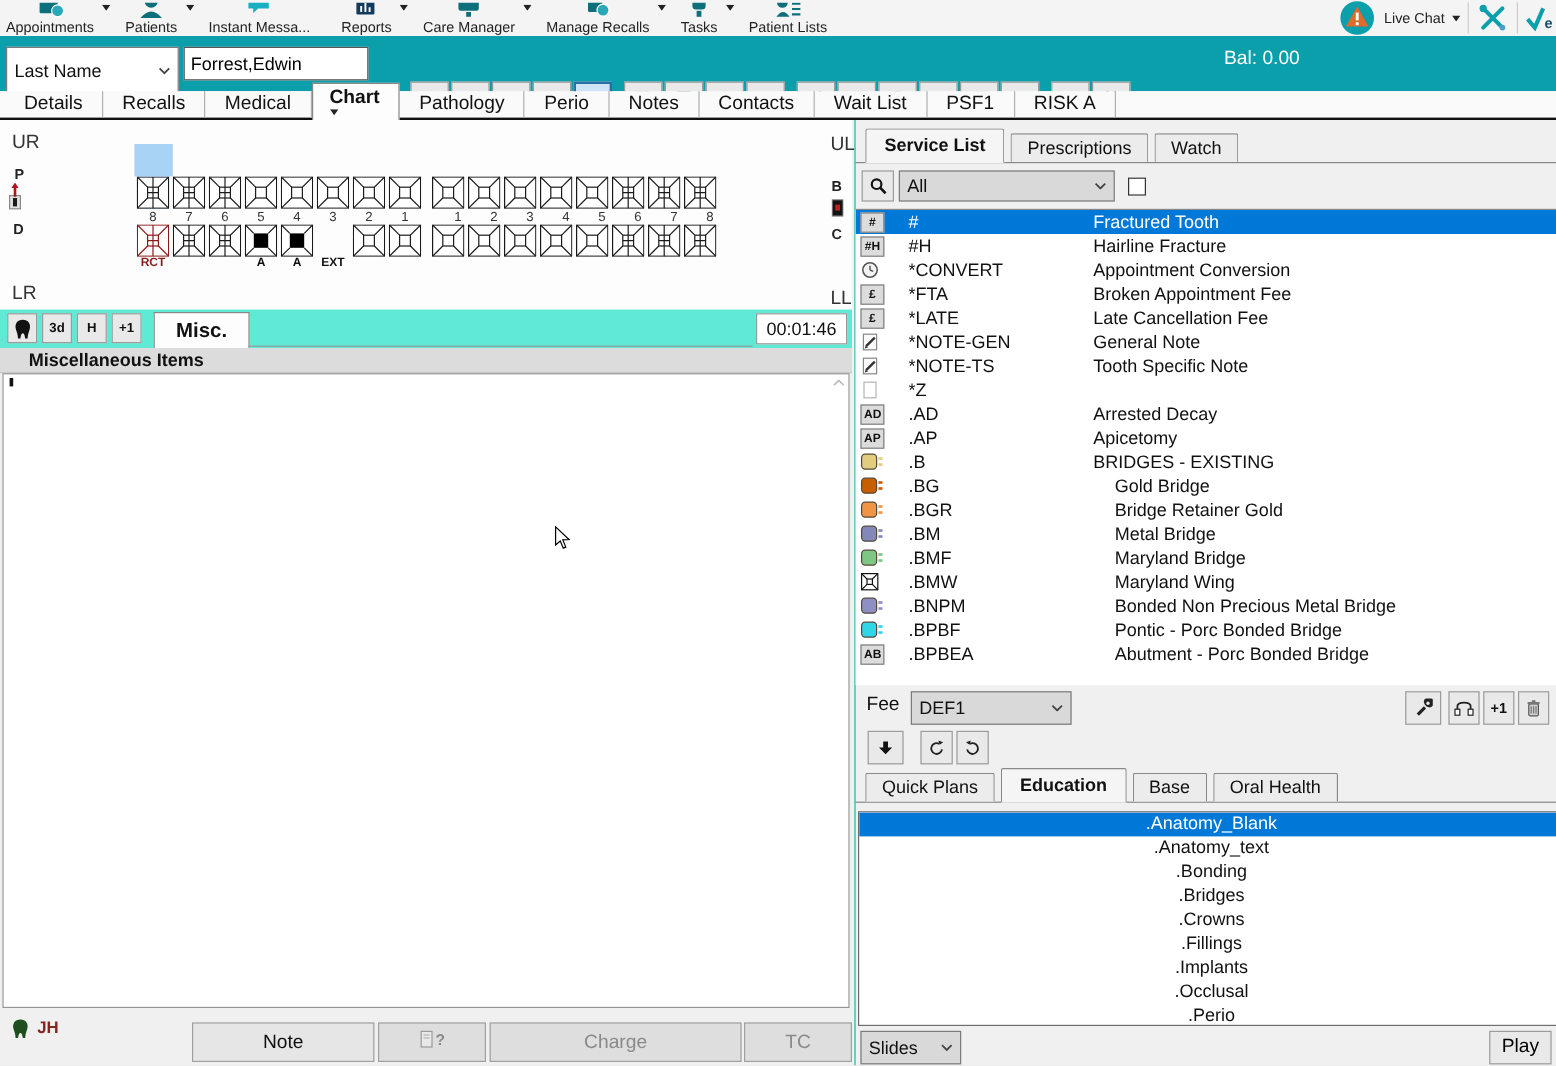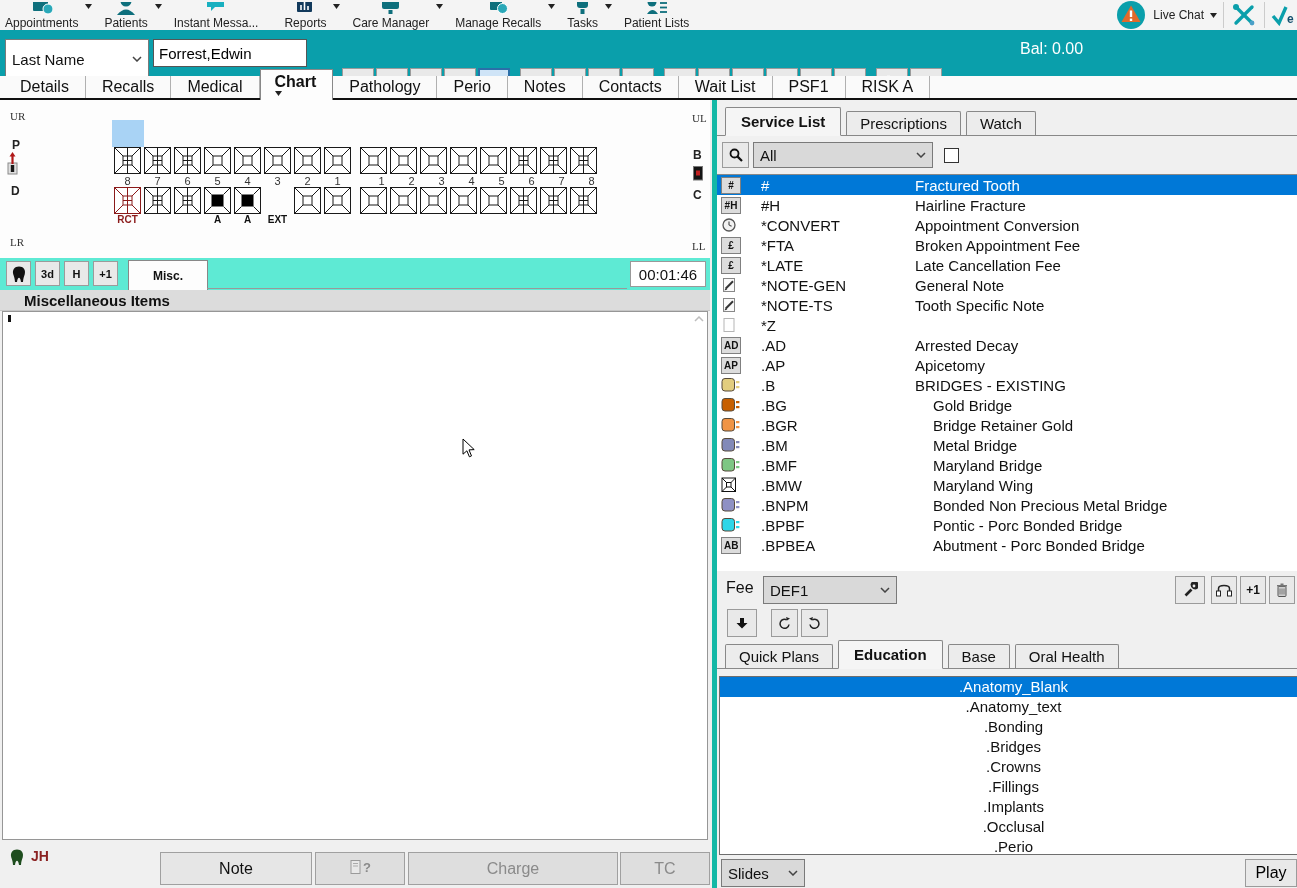--- a/index.html
+++ b/index.html
@@ -26,51 +26,51 @@
   .tbtn .txt{font-size:13px;font-weight:bold;color:#111;}
   #balance{position:absolute;left:1020px;top:10px;color:#ffffff;font-size:16px;}
   
   #maintabs{position:absolute;left:0;top:76px;width:1297px;height:22px;background:#fafafa;border-bottom:2px solid #101010;display:flex;align-items:flex-end;padding-left:4px;box-sizing:content-box;}
   .mtab{padding:2px 16px;border-right:1px solid #b0b0b0;font-size:16px;color:#111;white-space:nowrap;}
   .mtab.active{font-weight:bold;background:#fdfdfd;border:1px solid #888;border-bottom:none;padding:3px 10px 4px 14px;margin-bottom:-2px;position:relative;}
   .mtab .mcaret{margin-left:6px;}
   
   #left-panel{position:absolute;left:0;top:100px;width:710px;height:788px;background:#f0f0f0;}
   #chart-area{position:absolute;left:0;top:0;width:710px;height:158px;background:#fdfdfd;}
-  .qlabel{position:absolute;font-size:11px;color:#333;font-family:Liberation Serif, serif;}
+  .qlabel{position:absolute;font-size:16px;color:#333;}
   .slabel{position:absolute;font-size:12px;font-weight:bold;color:#222;}
   .trow{position:absolute;display:flex;}
   .cell{width:27px;height:27px;margin-right:3px;position:relative;}
   .cell.hl{background:#a9d3f5;}
   .cell.hl::before{content:'';position:absolute;left:-2px;right:-3px;top:-27px;height:27px;background:#a9d3f5;}
   .numrow{position:absolute;display:flex;font-size:11px;color:#333;}
   .numcell{width:27px;margin-right:3px;text-align:center;}
   .numgap{width:14px;}
   .lblrow{position:absolute;display:flex;font-size:10px;font-weight:bold;}
   .lblcell{width:27px;margin-right:3px;text-align:center;white-space:nowrap;}
   
   #misc-toolbar{position:absolute;left:0;top:158px;width:710px;height:32px;background:#5eead4;}
   #misc-buttons{position:absolute;left:6px;top:3px;display:flex;}
   .mbtn{width:25px;height:25px;background:#e9e9e9;border:1px solid #9b9b9b;display:flex;align-items:center;justify-content:center;margin-right:4px;font-size:11px;font-weight:bold;box-sizing:border-box;}
-  .misc-tab{position:absolute;left:128px;top:2px;width:78px;height:29px;background:#fdfdfd;border:1px solid #888;border-bottom:none;font-weight:bold;font-size:12px;display:flex;align-items:center;justify-content:center;}
+  .misc-tab{position:absolute;left:128px;top:2px;width:78px;height:29px;background:#fdfdfd;border:1px solid #888;border-bottom:none;font-weight:bold;font-size:17px;display:flex;align-items:center;justify-content:center;}
   .misc-strip{position:absolute;left:207px;top:30px;width:420px;height:1px;background:#999;}
   #timer{position:absolute;right:4px;top:3px;width:74px;height:24px;background:#ffffff;border:1px solid #999;font-size:15px;display:flex;align-items:center;justify-content:center;}
   #misc-header{position:absolute;left:0;top:190px;width:710px;height:21px;background:#dcdcdc;font-weight:bold;font-size:15px;line-height:21px;padding-left:24px;box-sizing:border-box;border-bottom:1px solid #c6c6c6;}
   #misc-canvas{position:absolute;left:2px;top:211px;width:704px;height:527px;background:#ffffff;border:1px solid #969696;}
   #canvas-mark{position:absolute;left:5px;top:3px;width:3px;height:7px;background:#111;}
   #canvas-scroll{position:absolute;right:3px;top:4px;opacity:.55;}
   #cursor{position:absolute;left:459px;top:126px;}
   
   #left-bottom{position:absolute;left:0;top:740px;width:710px;height:48px;background:#f0f0f0;}
   #clin-tooth{position:absolute;left:8px;top:8px;}
   #clinician{position:absolute;left:31px;top:8px;color:#8b2222;font-weight:bold;font-size:14px;}
   .bbtn{position:absolute;top:12px;height:33px;border:1px solid #a0a0a0;background:#e6e6e6;font-size:16px;font-family:"Liberation Sans",sans-serif;color:#111;}
   .bbtn:disabled,.bbtn.disabled{color:#8a8a8a;background:#dedede;}
   
-  #right-panel{position:absolute;left:712px;top:100px;width:585px;height:788px;background:#f0f0f0;border-left:5px solid #14b8a6;box-sizing:border-box;padding-left:30px;}
+  #right-panel{position:absolute;left:712px;top:100px;width:585px;height:788px;background:#f0f0f0;border-left:1px solid #14b8a6;box-sizing:border-box;padding-left:30px;}
   .tabrow{position:absolute;left:0;width:585px;border-bottom:1px solid #888;display:flex;align-items:flex-end;padding-left:8px;box-sizing:border-box;}
   .rtab{border:1px solid #888;border-bottom:none;background:#ececec;padding:3px 13px;font-size:15px;margin-right:5px;white-space:nowrap;border-radius:2px 2px 0 0;}
   .rtab.active{font-weight:bold;background:#f5f5f5;padding:5px 15px;margin-bottom:-1px;border-bottom:1px solid #f5f5f5;}
   #sv-tabs{top:8px;height:28px;}
   #sv-search{position:absolute;left:0;top:40px;width:585px;height:32px;}
   #sv-search-btn{position:absolute;left:5px;top:2px;width:27px;height:26px;}
   #sv-filter{position:absolute;left:36px;top:2px;width:180px;height:26px;}
   .checkbox{position:absolute;left:227px;top:8px;width:13px;height:13px;background:#fff;border:1px solid #333;}
   #sort-label{position:absolute;left:247px;top:22px;font-size:16px;margin-top:25px;}
   #sv-list{position:absolute;left:0;top:74px;width:585px;height:396px;background:#ffffff;border-top:1px solid #888;overflow:hidden;}

